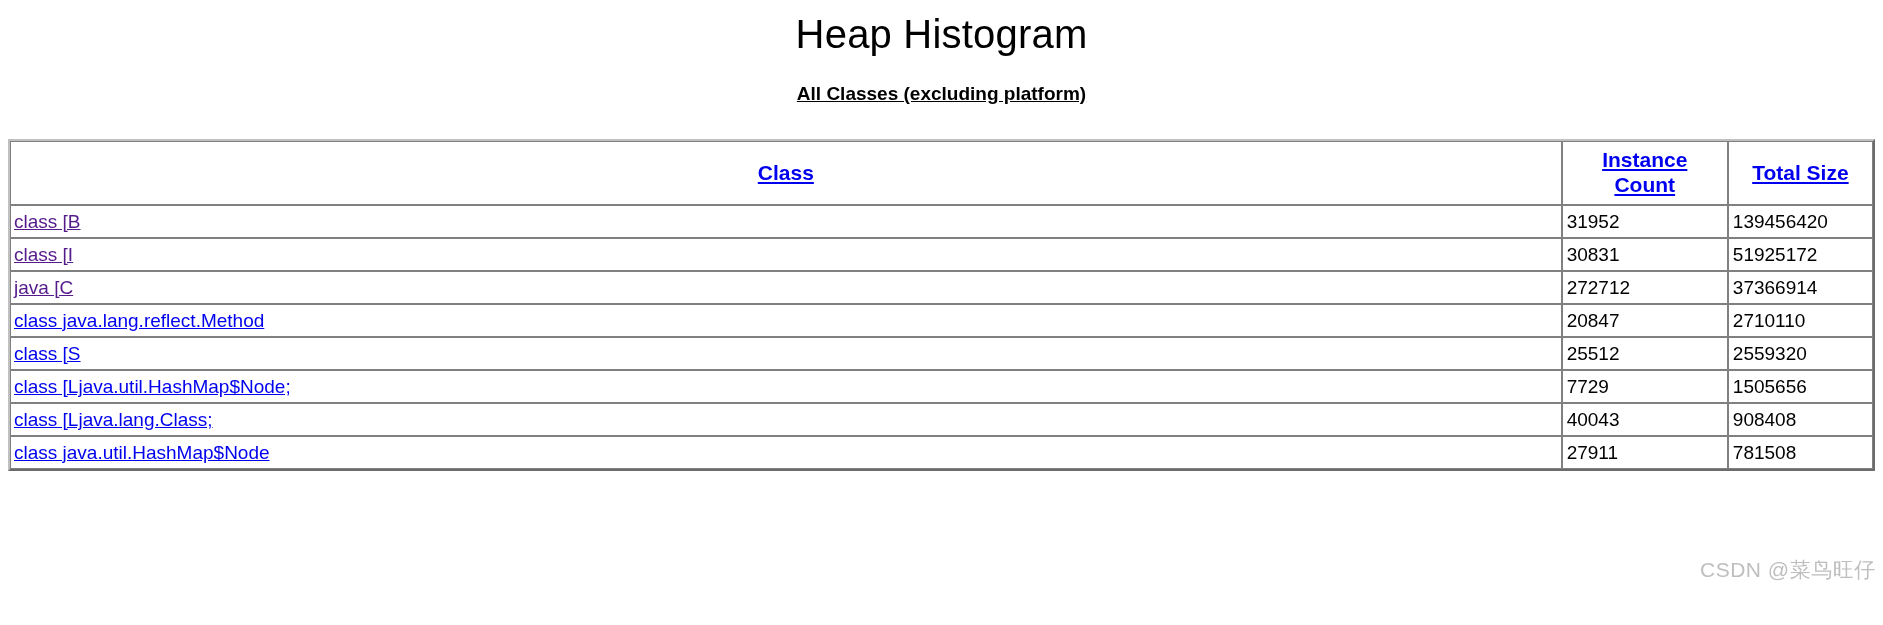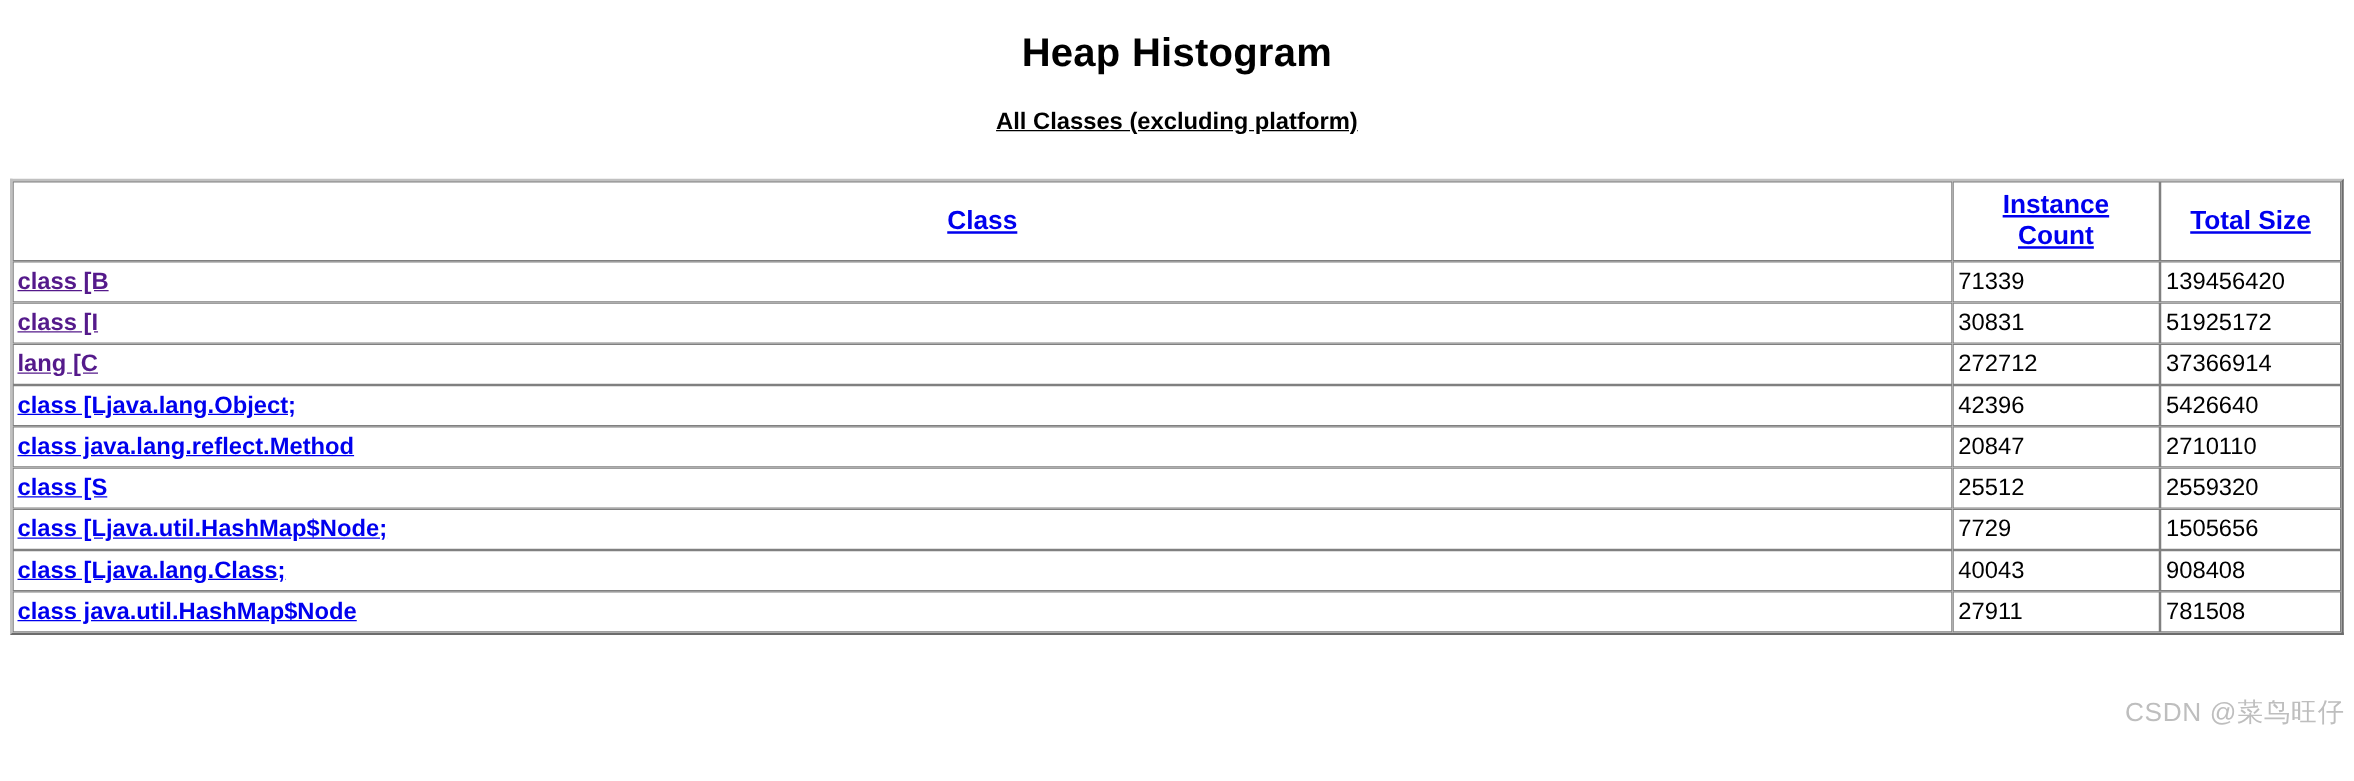--- a/index.html
+++ b/index.html
@@ -10,25 +10,25 @@
   body {
     width: 1883px;
     height: 625px;
     overflow: hidden;
     font-family: "Liberation Sans", sans-serif;
     position: relative;
   }
 
   .page-title {
     text-align: center;
-    font-size: 32px;
-    font-weight: bold;
+    font-size: 40px;
+    font-weight: normal;
     color: #000000;
     margin: 0;
-    padding-top: 24px;
+    padding-top: 12px;
     letter-spacing: 0.2px;
     font-family: "Liberation Sans", sans-serif;
   }
 
   .subtitle-wrap {
     text-align: center;
     margin-top: 26px;
   }
 
   .subtitle-link {
@@ -93,21 +93,21 @@
 
   .hdr-count-link { white-space: normal; max-width: 110px; }
 
   table.histogram tbody td {
     height: 31px;
     line-height: 31px;
     padding-top: 0;
     padding-bottom: 0;
   }
 
-  tbody td.cell-class { text-align: left; padding-left: 3px; font-weight: bold; }
+  tbody td.cell-class { text-align: left; padding-left: 3px; }
   tbody td.cell-num   { text-align: left; padding-left: 4px; }
 
   .class-link {
     text-decoration: underline;
     cursor: pointer;
     font-size: 19px;
     font-family: "Liberation Sans", sans-serif;
   }
   .class-link.visited { color: #551a8b; }
   .class-link.unvisited { color: #0000ee; }
@@ -149,37 +149,32 @@
           <span class="hdr-link hdr-count-link">Instance Count</span>
         </th>
         <th>
           <span class="hdr-link">Total Size</span>
         </th>
       </tr>
     </thead>
     <tbody id="histogram-body">
         <tr>
           <td class="cell-class"><a class="class-link visited">class [B</a></td>
-          <td class="cell-num">71339</td>
+          <td class="cell-num">31952</td>
           <td class="cell-num">139456420</td>
         </tr>
         <tr>
           <td class="cell-class"><a class="class-link visited">class [I</a></td>
           <td class="cell-num">30831</td>
           <td class="cell-num">51925172</td>
         </tr>
         <tr>
-          <td class="cell-class"><a class="class-link visited">lang [C</a></td>
+          <td class="cell-class"><a class="class-link visited">java [C</a></td>
           <td class="cell-num">272712</td>
           <td class="cell-num">37366914</td>
-        </tr>
-        <tr>
-          <td class="cell-class"><a class="class-link unvisited">class [Ljava.lang.Object;</a></td>
-          <td class="cell-num">42396</td>
-          <td class="cell-num">5426640</td>
         </tr>
         <tr>
           <td class="cell-class"><a class="class-link unvisited">class java.lang.reflect.Method</a></td>
           <td class="cell-num">20847</td>
           <td class="cell-num">2710110</td>
         </tr>
         <tr>
           <td class="cell-class"><a class="class-link unvisited">class [S</a></td>
           <td class="cell-num">25512</td>
           <td class="cell-num">2559320</td>

